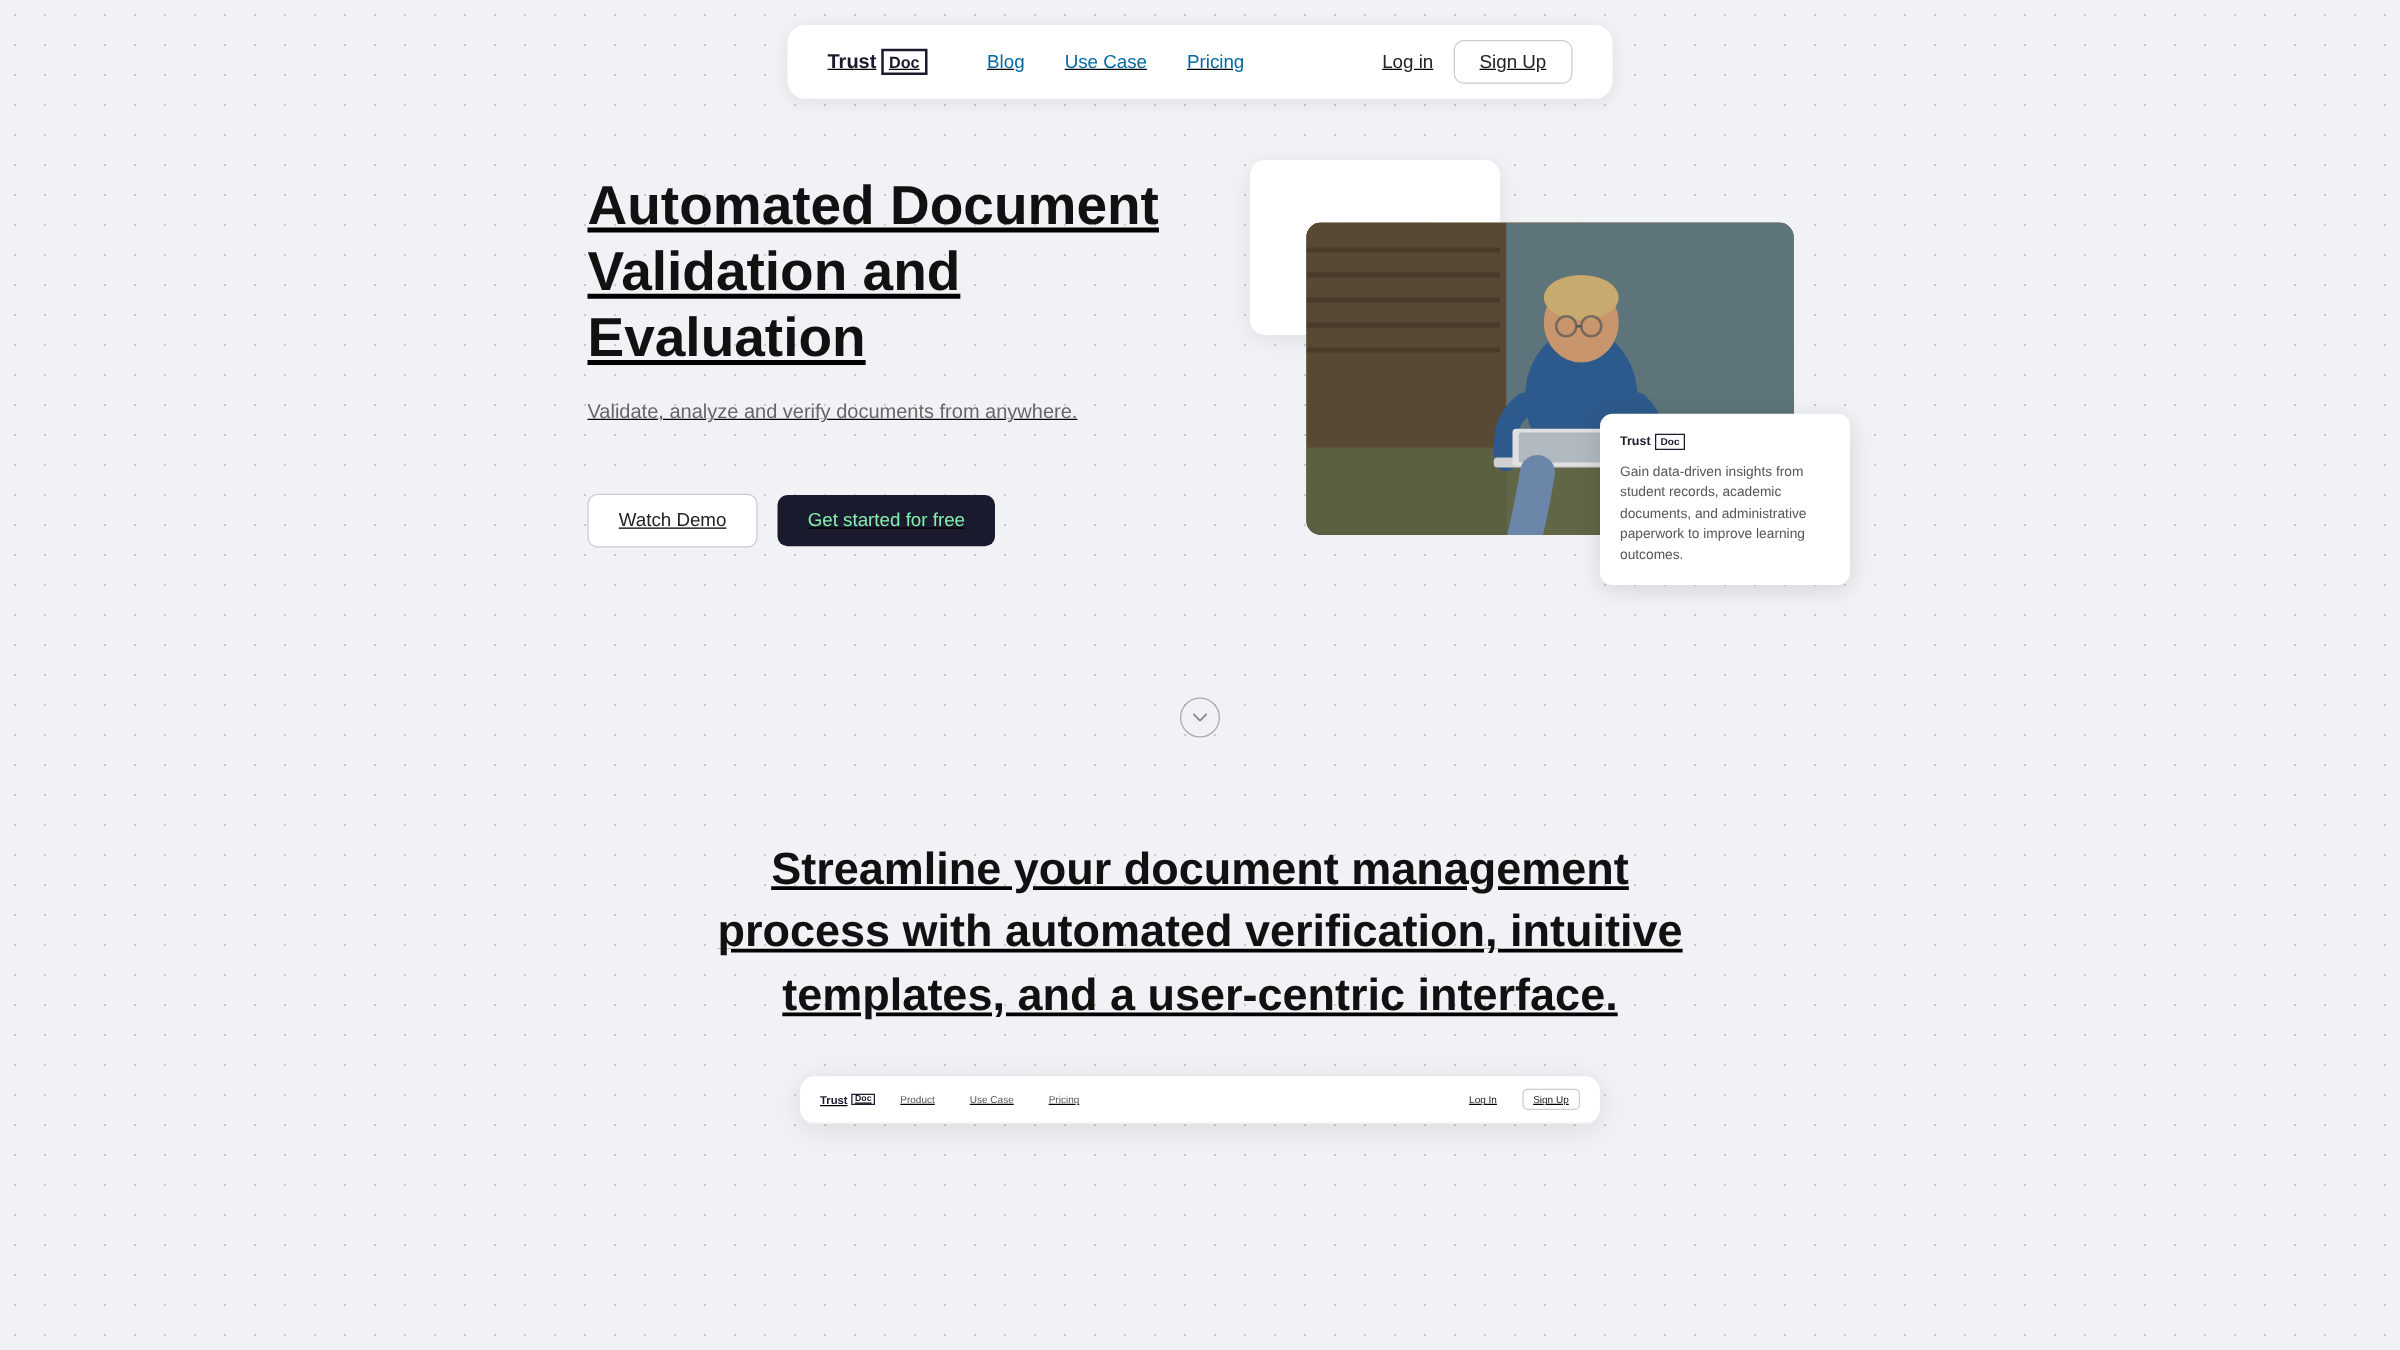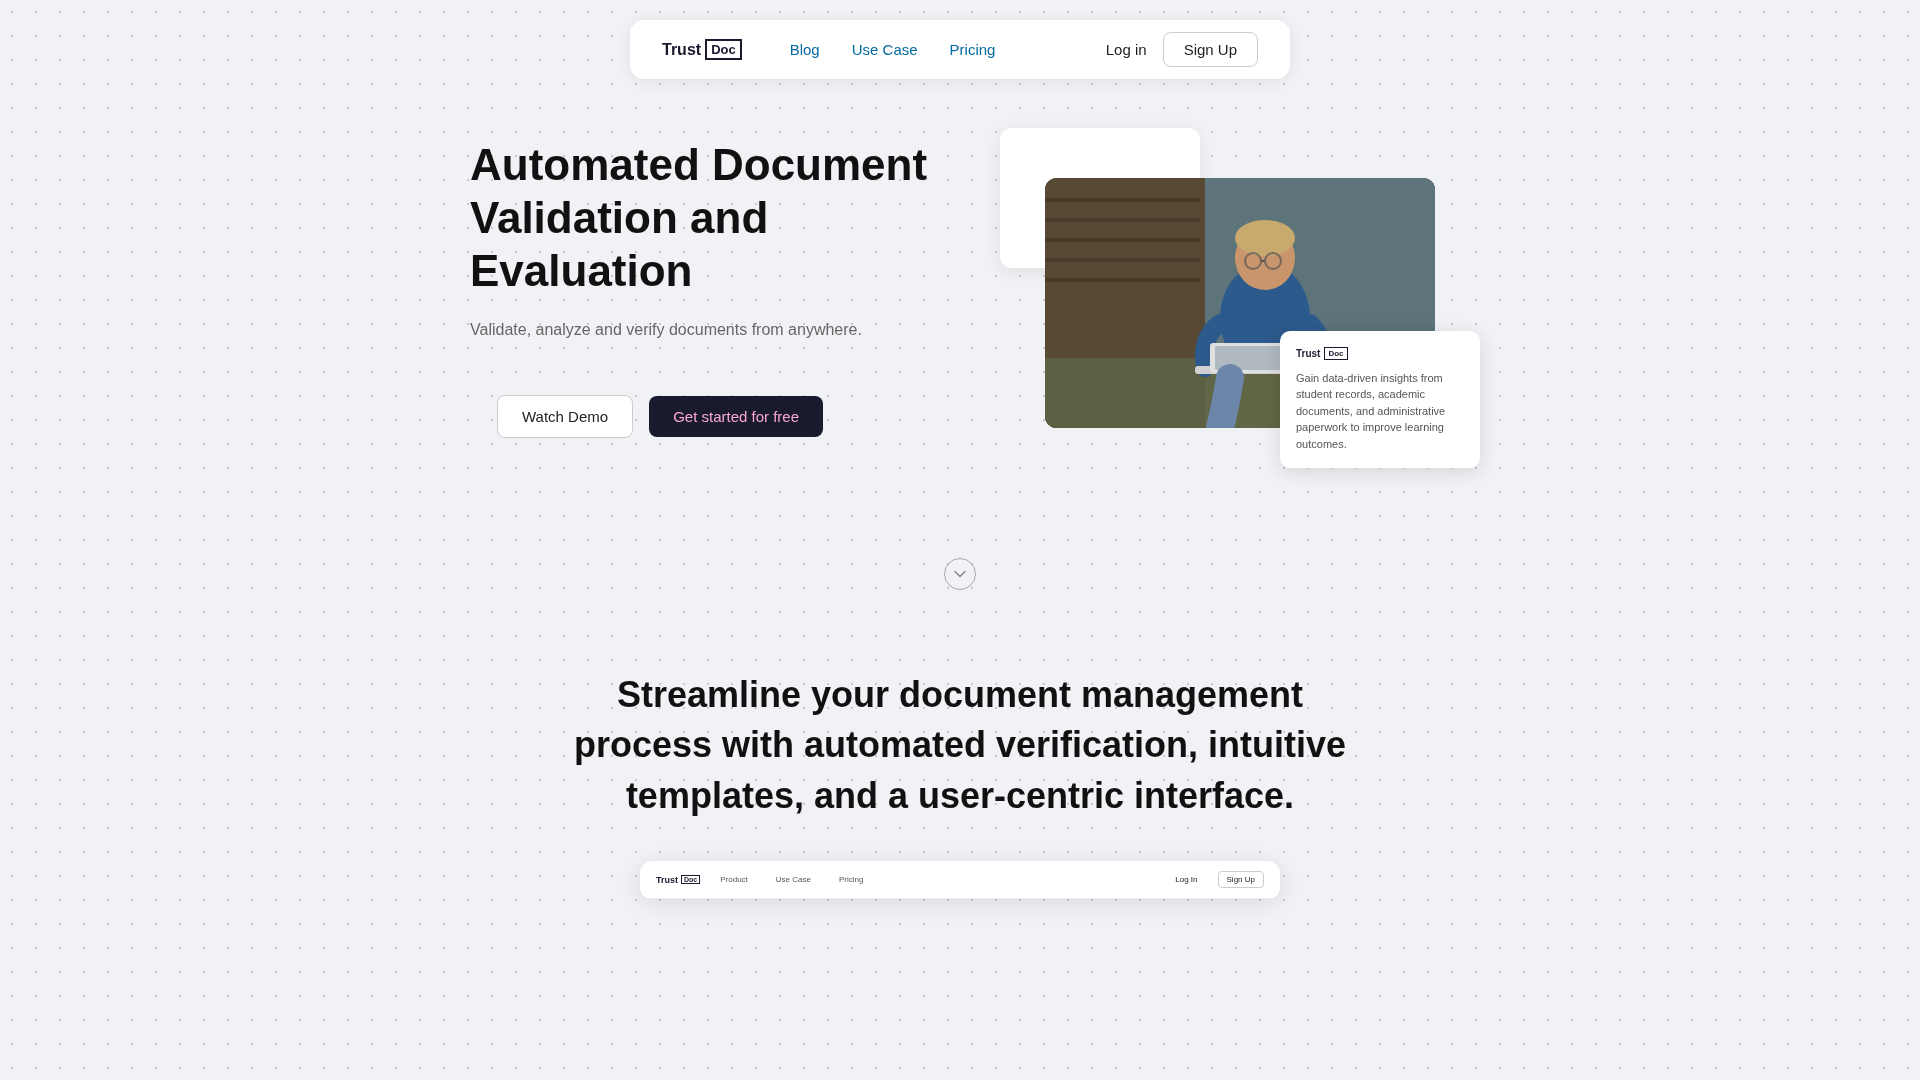--- a/index.html
+++ b/index.html
@@ -9,20 +9,21 @@
       min-height: 1080px;
       overflow-x: hidden;
     }
 
     
     .page-bg {
       background-color: #f0f2f5;
       background-image: radial-gradient(circle, #c8c8c8 1px, transparent 1px);
       background-size: 24px 24px;
       min-height: 1080px;
+      text-decoration: underline;
     }
 
     
     .navbar-wrapper {
       display: flex;
       justify-content: center;
       padding: 20px 0 0 0;
     }
     .navbar {
       background: white;
@@ -109,40 +110,39 @@
     .hero-subtitle {
       font-size: 16px;
       color: #666;
       margin-bottom: 52px;
       line-height: 1.6;
     }
     .hero-buttons {
       display: flex;
       gap: 16px;
       align-items: center;
-      margin-left: 27px;
     }
     .btn-watch-demo {
       background: white;
       border: 1.5px solid #ccc;
       border-radius: 8px;
       padding: 12px 24px;
       font-size: 15px;
       font-weight: 500;
       color: #222;
       cursor: pointer;
     }
     .btn-get-started {
       background: #1a1a2e;
       border: none;
       border-radius: 8px;
       padding: 12px 24px;
       font-size: 15px;
       font-weight: 500;
-      color: #f9a8d4;
+      color: #86efac;
       cursor: pointer;
     }
 
     
     .hero-right {
       flex: 1;
       position: relative;
       display: flex;
       justify-content: center;
       align-items: flex-start;

